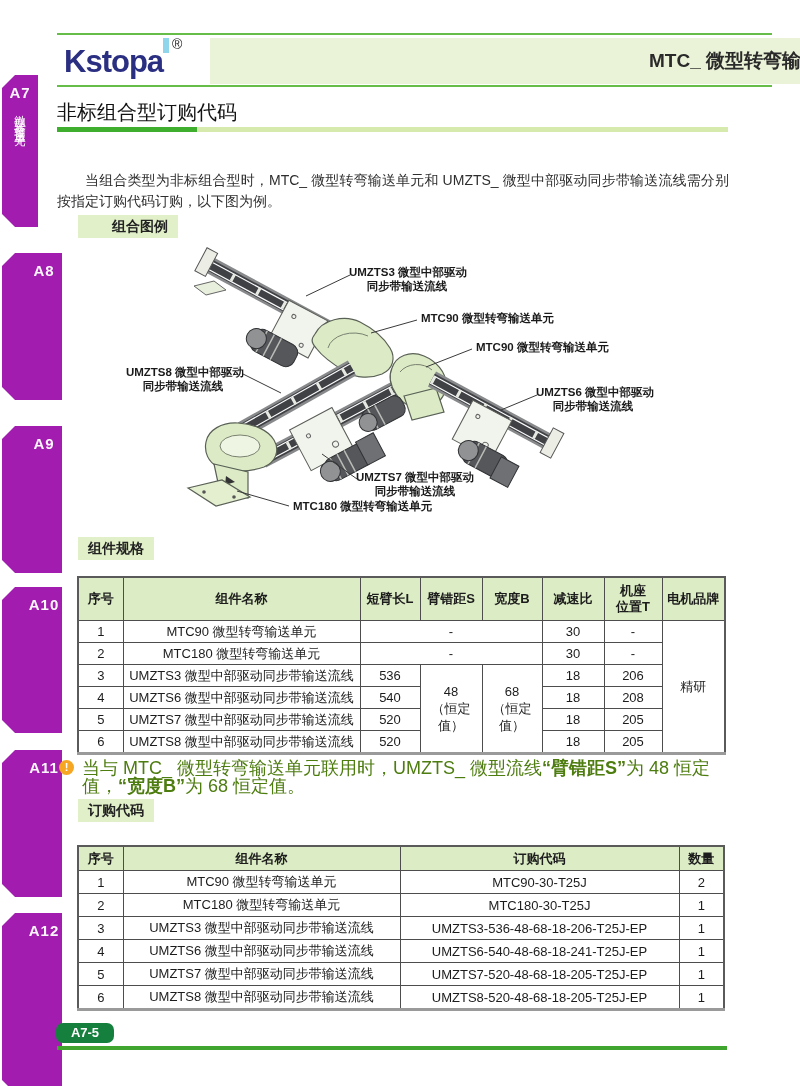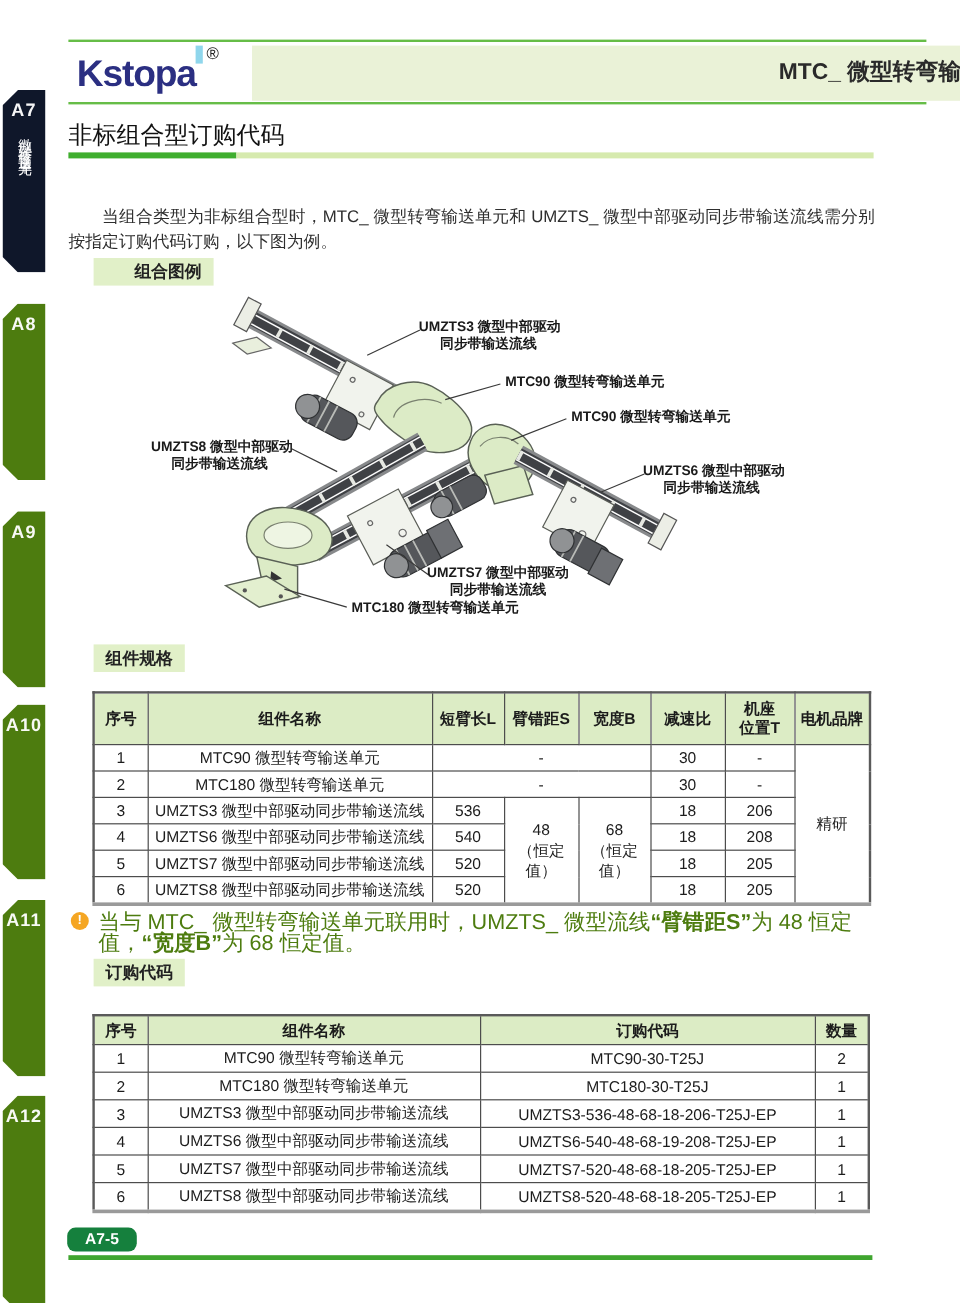--- a/index.html
+++ b/index.html
@@ -3,22 +3,22 @@
 <meta charset="utf-8">
 <style>
   html,body{margin:0;padding:0;background:#888;}
   .page{position:relative;width:800px;height:1086px;background:#ffffff;overflow:hidden;
         font-family:"Liberation Sans",sans-serif;color:#1c1c1c;margin:0 auto;}
   
   .tab{position:absolute;left:2px;width:36px;
        clip-path:polygon(0 13px,13px 0,100% 0,100% 100%,13px 100%,0 calc(100% - 13px));
        text-align:center;}
   .tab .tab-label{margin-top:9px;font-size:15px;font-weight:bold;color:rgba(255,255,255,.96);letter-spacing:1px;}
-  .tab.active{background:#0f172a;}
-  .tab.inactive{background:#4d7c0f;}
+  .tab.active{background:#a21caf;}
+  .tab.inactive{background:#a21caf;padding-left:24px;}
   .tab .tab-caption{display:inline-block;margin-top:5px;writing-mode:vertical-rl;
        font-size:11.5px;color:#fff;letter-spacing:3px;line-height:14px;}
   
   .hline{position:absolute;height:2px;background:#66bd47;}
   .logo{position:absolute;left:64px;top:40px;height:44px;}
   .logo-text{font-size:31px;font-weight:bold;color:#2b2f82;letter-spacing:-1px;line-height:44px;}
   .logo-accent{position:absolute;left:99px;top:-2px;width:6px;height:15px;background:#8fd6ec;}
   .logo-reg{position:absolute;left:108px;top:-4px;font-size:14px;color:#222;}
   .title-band{position:absolute;left:210px;top:38px;width:662px;height:46px;background:#eaf2d7;}
   .title-band .doc-title{position:absolute;right:14px;top:0;line-height:46px;font-size:19px;font-weight:bold;color:#2a2a2a;}
@@ -341,21 +341,21 @@
     </tr>
     <tr>
       <td>3</td>
       <td>UMZTS3 微型中部驱动同步带输送流线</td>
       <td>UMZTS3-536-48-68-18-206-T25J-EP</td>
       <td>1</td>
     </tr>
     <tr>
       <td>4</td>
       <td>UMZTS6 微型中部驱动同步带输送流线</td>
-      <td>UMZTS6-540-48-68-19-208-T25J-EP</td>
+      <td>UMZTS6-540-48-68-18-241-T25J-EP</td>
       <td>1</td>
     </tr>
     <tr>
       <td>5</td>
       <td>UMZTS7 微型中部驱动同步带输送流线</td>
       <td>UMZTS7-520-48-68-18-205-T25J-EP</td>
       <td>1</td>
     </tr>
     <tr>
       <td>6</td>

